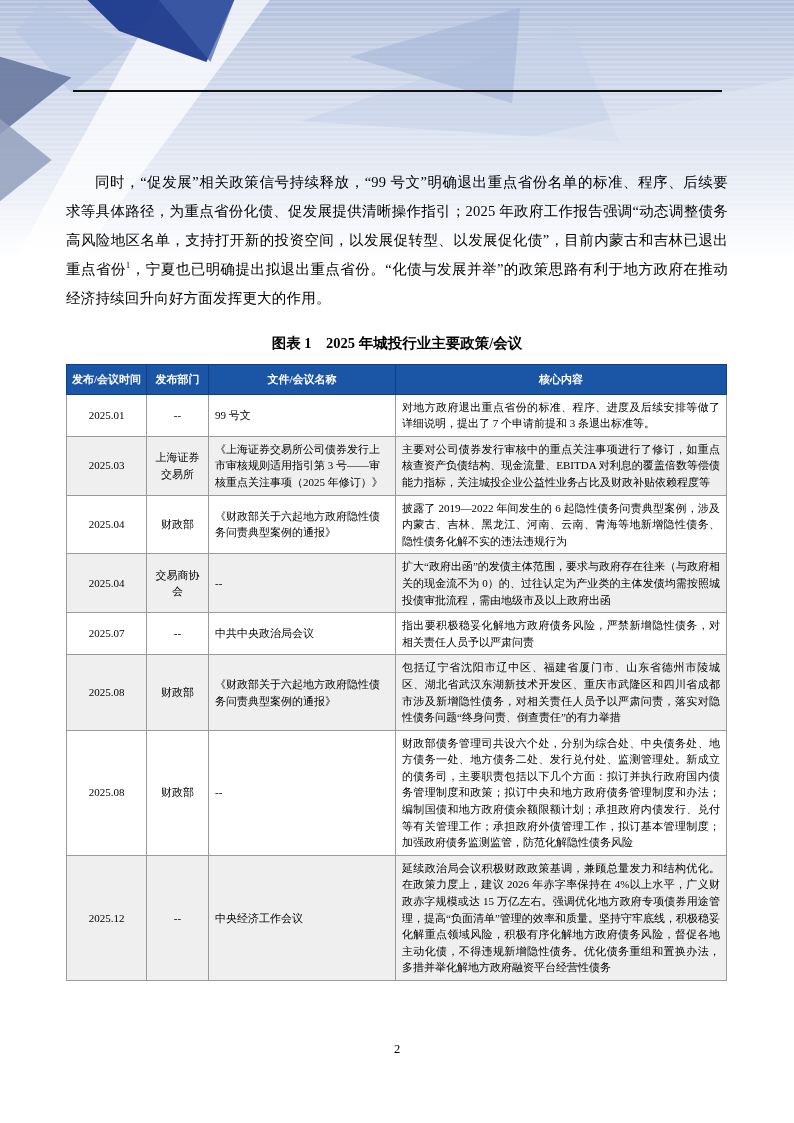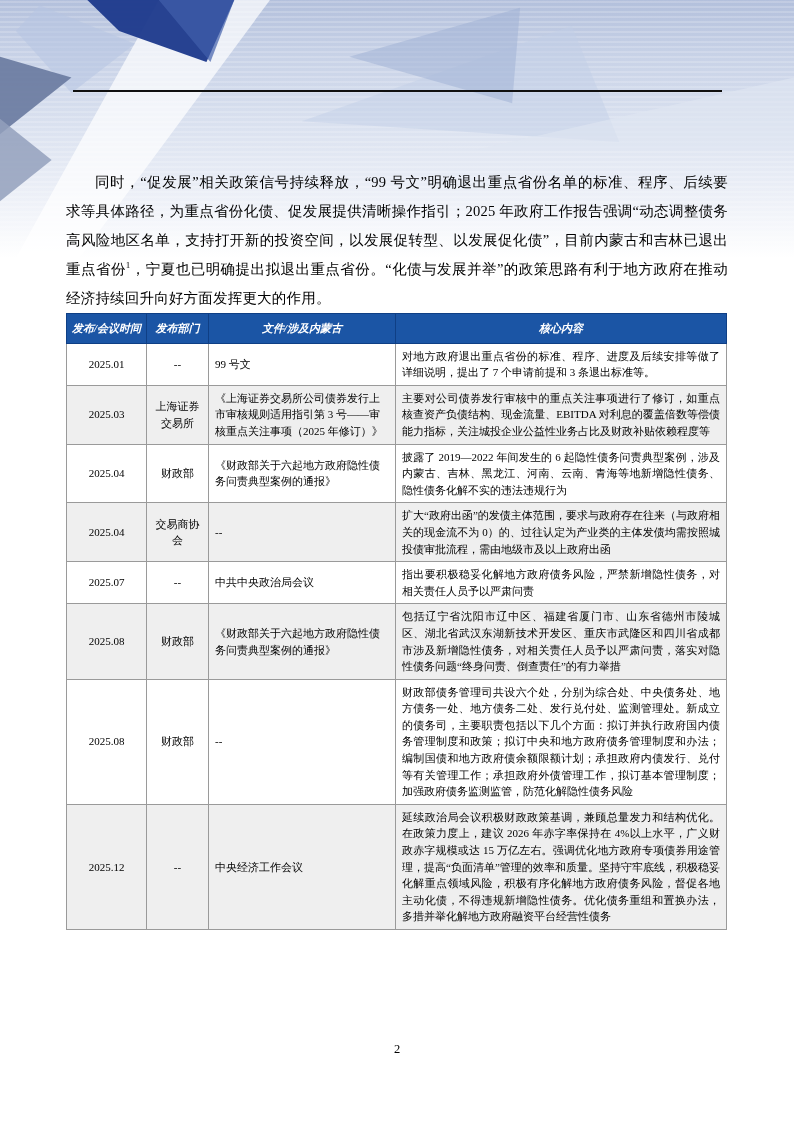--- a/index.html
+++ b/index.html
@@ -42,21 +42,21 @@
   table.policy{
     width:660px;border-collapse:collapse;table-layout:fixed;
     font-size:11px;
   }
   table.policy td,table.policy th{
     border:1px solid #9a9a9a;vertical-align:middle;
     line-height:16.6px;padding:4px 6px;word-break:break-all;
   }
   table.policy thead th{
     background:#1b55a5;color:#ffffff;text-align:center;font-weight:bold;
-    border-color:#0f3f85;padding:6px 2px;font-style:italic;
+    border-color:#0f3f85;padding:6px 2px;
   }
   td.c-date,td.c-dept{text-align:center;padding:4px 2px;}
   td.c-doc{text-align:left;margin-top:44px;}
   td.c-content{text-align:justify;}
   tr.alt td{background:#efefef;}
   .page-num{position:absolute;bottom:66px;left:0;width:100%;text-align:center;font-size:12.5px;}
 </style>
 </head>
 <body>
 
@@ -75,33 +75,34 @@
     <div class="art s4"></div>
     <div class="art s5"></div>
   </div>
   <div class="header-rule"></div>
 
   <div class="content">
 
     <p class="para"><span>同时，“促发展”相关政策信号持续释放，“99 号文”明确退出重点省份名单的标准、程序、后续要求等具体路径，为重点省份化债、促发展提供清晰操作指引；2025 年政府工作报告强调“动态调整债务高风险地区名单，支持打开新的投资空间，以发展促转型、以发展促化债”，目前内蒙古和吉林已退出重点省份</span><sup>1</sup><span>，宁夏也已明确提出拟退出重点省份。“化债与发展并举”的政策思路有利于地方政府在推动经济持续回升向好方面发挥更大的作用。</span></p>
 
 
+    <div class="chart-title">图表 1　2025 年城投行业主要政策/会议</div>
 
     <table class="policy">
       <colgroup>
         <col style="width:80px">
           <col style="width:62px">
           <col style="width:187px">
           <col style="width:331px">
       </colgroup>
       <thead>
         <tr>
           <th>发布/会议时间</th>
           <th>发布部门</th>
-          <th>文件/涉及内蒙古</th>
+          <th>文件/会议名称</th>
           <th>核心内容</th>
         </tr>
       </thead>
       <tbody>
         <tr>
           <td class="c-date">2025.01</td>
           <td class="c-dept">--</td>
           <td class="c-doc">99 号文</td>
           <td class="c-content">对地方政府退出重点省份的标准、程序、进度及后续安排等做了详细说明，提出了 7 个申请前提和 3 条退出标准等。</td>
         </tr>

